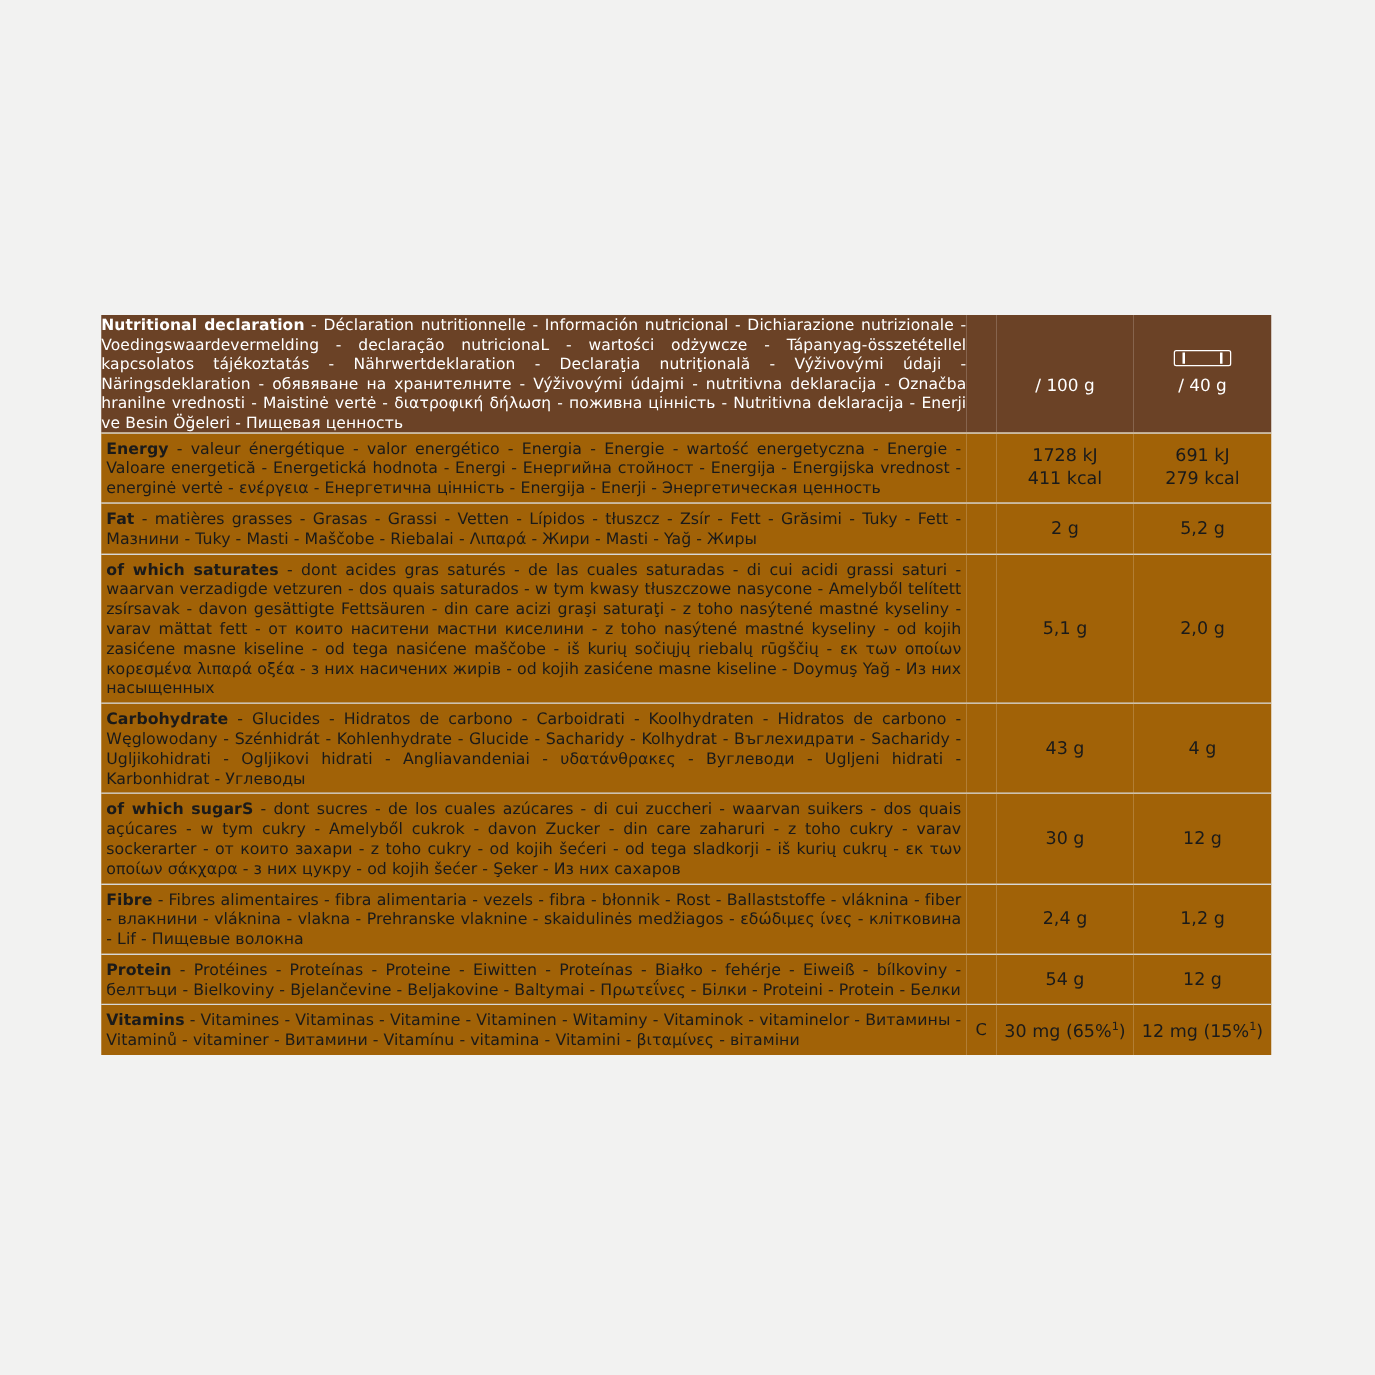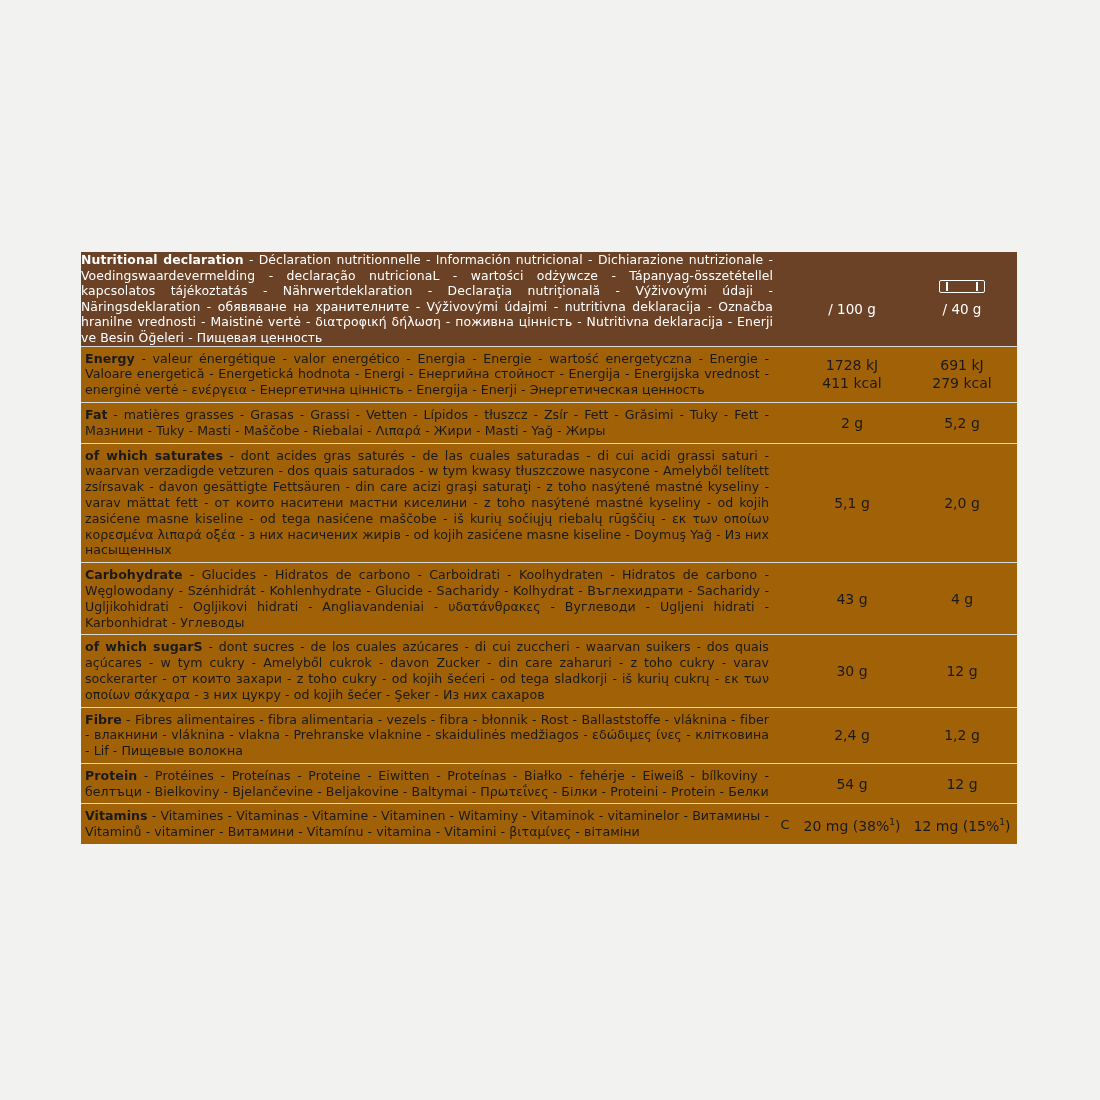--- a/index.html
+++ b/index.html
@@ -195,19 +195,19 @@
           <td class="desc"><b>Protein</b><span> - Protéines - Proteínas - Proteine - Eiwitten - Proteínas - Białko - fehérje - Eiweiß - bílkoviny - белтъци - Bielkoviny - Bjelančevine - Beljakovine - Baltymai - Πρωτεΐνες - Білки - Proteini - Protein - Белки</span></td>
           <td class="vitcol"></td>
           <td class="val">54 g</td>
           <td class="val">12 g</td>
         </tr>
 
 
         <tr class="row">
           <td class="desc pad-last"><b>Vitamins</b><span> - Vitamines - Vitaminas - Vitamine - Vitaminen - Witaminy - Vitaminok - vitaminelor - Витамины - Vitaminů - vitaminer - Витамини - Vitamínu - vitamina - Vitamini - βιταμίνες - вітаміни</span></td>
           <td class="vitcol">C</td>
-          <td class="val"><span id="v100a">20 mg (38%</span><span class="sup" id="v100s">1</span><span id="v100t">)</span></td>
+          <td class="val"><span id="v100a">30 mg (65%</span><span class="sup" id="v100s">1</span><span id="v100t">)</span></td>
           <td class="val"><span id="v40a">12 mg (15%</span><span class="sup" id="v40s">1</span><span id="v40t">)</span></td>
         </tr>
       </tbody>
     </table>
   </div>
 </div>
 
 </body></html>

